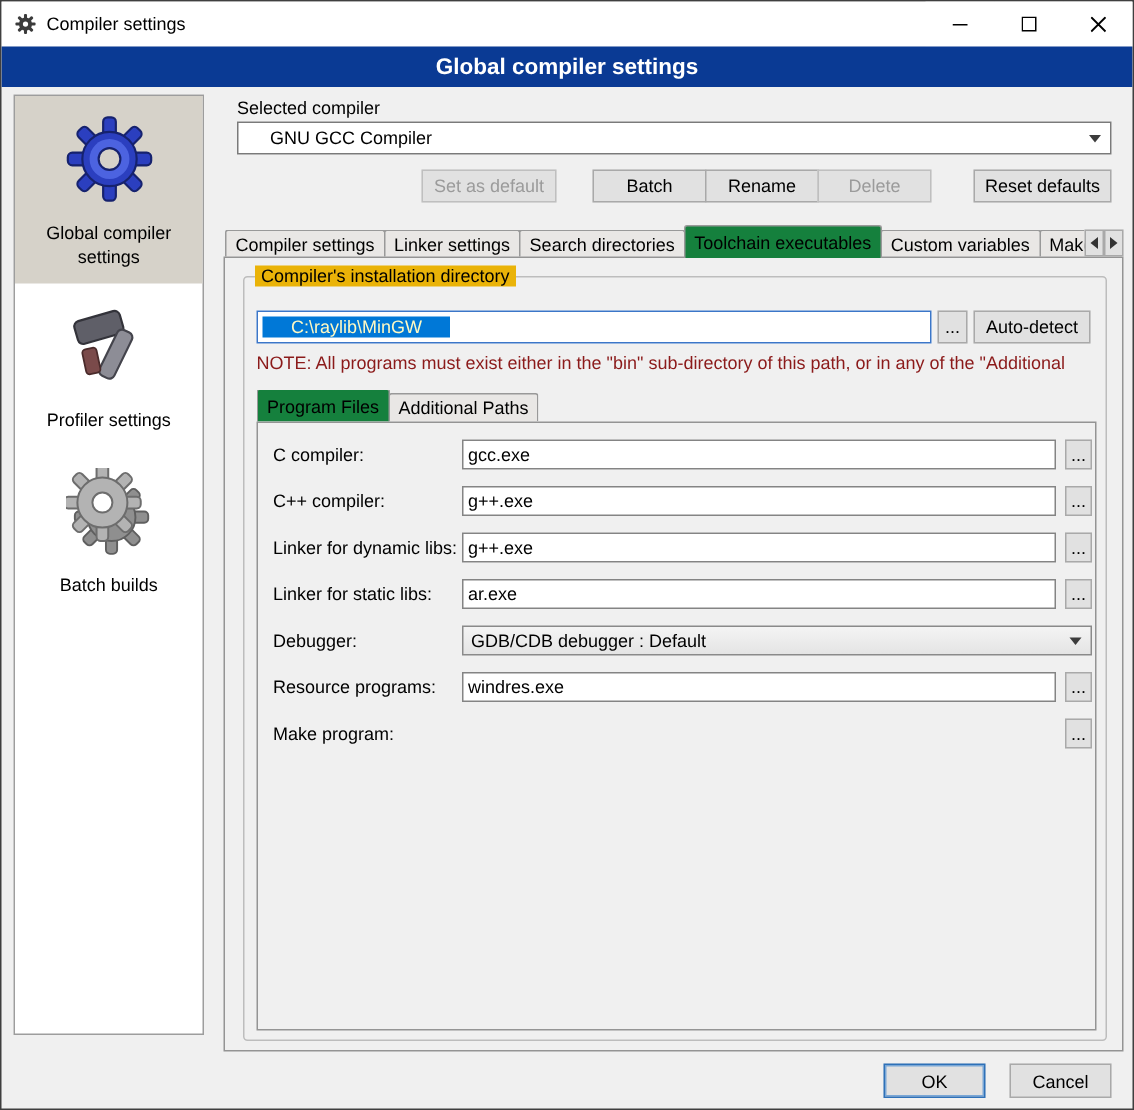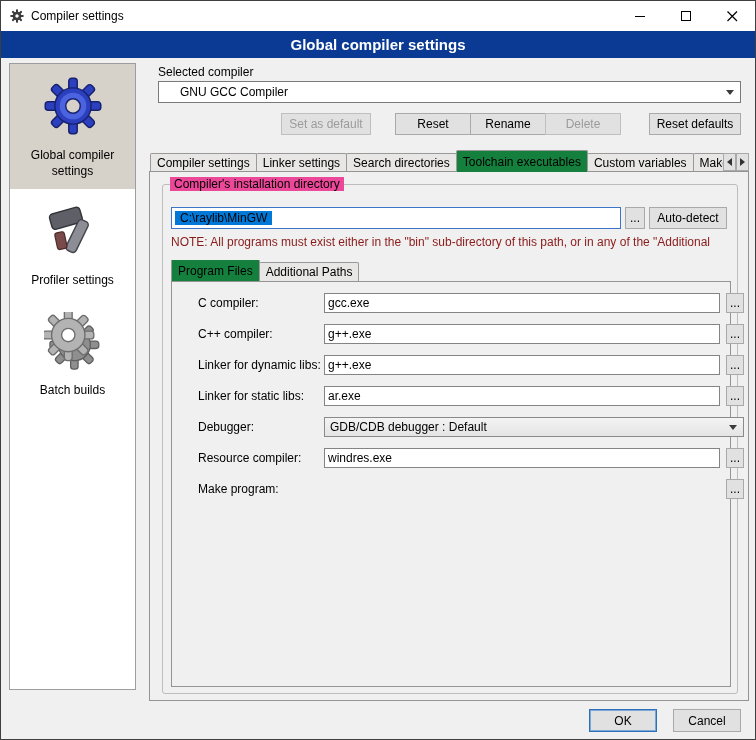--- a/index.html
+++ b/index.html
@@ -32,21 +32,21 @@
   .side-item .icn { display:block; margin:0 auto; }
   .side-label { display:block; margin-top:12px; line-height:1.35; }
 
   
   .btn { background:#e1e1e1; border:1px solid #a9a9a9; font-family:inherit; font-size:12px; cursor:pointer; }
   .btn.disabled { color:#9b9b9b; border-color:#bfbfbf; }
   .btn.focused { border:1px solid #2e71b8; box-shadow:inset 0 0 0 1px #7aa7d6; }
   .mini { padding:0; }
   .tbox { background:#fff; border:1px solid #848484; display:flex; align-items:center; padding:0 3px; overflow:hidden; white-space:nowrap; }
   .tbox.focusblue { border:1px solid #3b76c8; }
-  .sel { background:var(--selection-bg,#0078d7); color:#000000; padding:0 5px; }
+  .sel { background:var(--selection-bg,#0078d7); color:#fef9c3; padding:0 19px; }
   .combo { background:#fff; border:1px solid #7a7a7a; display:flex; align-items:center; padding:0 5px; position:relative; cursor:pointer; }
   .combo.gray { background:linear-gradient(#f4f4f4,#e4e4e4); border:1px solid #8a8a8a; }
   .dd-arrow { position:absolute; right:6px; top:50%; margin-top:-2px; width:0; height:0;
     border-left:4px solid transparent; border-right:4px solid transparent; border-top:5px solid #3c3c3c; }
 
   
   .tabbar { position:absolute; display:flex; align-items:flex-end; overflow:hidden; }
   .tab { flex:0 0 auto; height:19px; line-height:19px; padding:0 6px; background:#e9e7e5;
     border:1px solid #999; border-bottom:none; border-radius:2px 2px 0 0; margin-right:-1px;
     white-space:nowrap; cursor:pointer; }
@@ -54,29 +54,29 @@
   .tab-scroll { width:13px; height:18px; padding:0; display:flex; align-items:center; justify-content:center; }
   .tri-l { width:0; height:0; border-top:4px solid transparent; border-bottom:4px solid transparent; border-right:5px solid #333; }
   .tri-r { width:0; height:0; border-top:4px solid transparent; border-bottom:4px solid transparent; border-left:5px solid #333; }
 
   .tab-panel { position:absolute; left:148px; top:170px; width:600px; height:530px;
     border:1px solid #949494; background:#f0f0f0; z-index:1; }
 
   
   .groupbox { position:absolute; left:12px; top:12px; width:576px; height:510px;
     border:1px solid #bdbdbd; border-radius:3px; }
-  .group-legend { position:absolute; top:-8px; left:7px; background:#ec4899; padding:0 4px; }
+  .group-legend { position:absolute; top:-8px; left:7px; background:#eab308; padding:0 4px; }
   .note { position:absolute; left:8px; top:50px; width:564px; color:var(--note-red,#8b1a1a);
     white-space:nowrap; overflow:hidden; }
 
   .subpanel { position:absolute; left:8px; top:96px; width:560px; height:406px;
     border:1px solid #949494; background:#f0f0f0; }
 
   
-  .frow { position:absolute; left:16px; width:100%; height:20px; }
+  .frow { position:absolute; left:0; width:100%; height:20px; }
   .flabel { position:absolute; left:10px; top:0; line-height:20px; }
   .frow .tbox { position:absolute; left:136px; top:0; width:396px; height:20px; }
   .frow .mini { position:absolute; left:538px; top:0; width:18px; height:20px; }
   .frow .combo { position:absolute; left:136px; top:0; width:420px; height:20px; }
 </style>
 </head>
 <body>
 
 <div class="window">
 
@@ -160,21 +160,21 @@
     </div>
   </div>
 
   <span class="abs" style="left:157px; top:64px;">Selected compiler</span>
   <div class="combo abs" style="left:157px; top:80px; width:583px; height:22px;padding-left:21px;">
     <span>GNU GCC Compiler</span>
     <span class="dd-arrow"></span>
   </div>
 
   <button class="btn abs disabled" style="left:280px; top:112px; width:90px; height:22px;">Set as default</button>
-  <button class="btn abs" style="left:394px; top:112px; width:76px; height:22px;">Reset</button>
+  <button class="btn abs" style="left:394px; top:112px; width:76px; height:22px;">Batch</button>
   <button class="btn abs" style="left:469px; top:112px; width:76px; height:22px;">Rename</button>
   <button class="btn abs disabled" style="left:544px; top:112px; width:76px; height:22px;">Delete</button>
   <button class="btn abs" style="left:648px; top:112px; width:92px; height:22px;">Reset defaults</button>
 
   <div class="tabbar" style="left:149px; top:149px; width:573px; height:22px;">
     <div class="tab">Compiler settings</div>
     <div class="tab">Linker settings</div>
     <div class="tab">Search directories</div>
     <div class="tab active">Toolchain executables</div>
     <div class="tab">Custom variables</div>
@@ -241,21 +241,21 @@
 
         <div class="frow" style="top:135px;">
           <span class="flabel">Debugger:</span>
           <div class="combo gray">
             <span>GDB/CDB debugger : Default</span>
             <span class="dd-arrow"></span>
           </div>
         </div>
 
         <div class="frow" style="top:166px;">
-          <span class="flabel">Resource compiler:</span>
+          <span class="flabel">Resource programs:</span>
           <div class="tbox">
               <span>windres.exe</span>
             </div>
           <button class="btn mini">...</button>
         </div>
 
         <div class="frow" style="top:197px;">
           <span class="flabel">Make program:</span>
           <button class="btn mini">...</button>
         </div>

